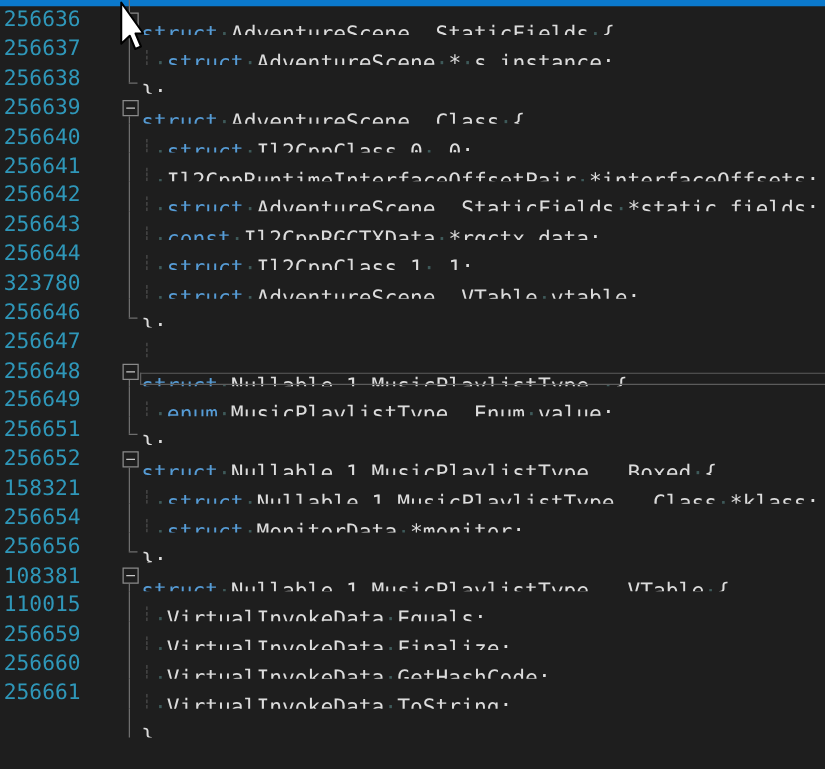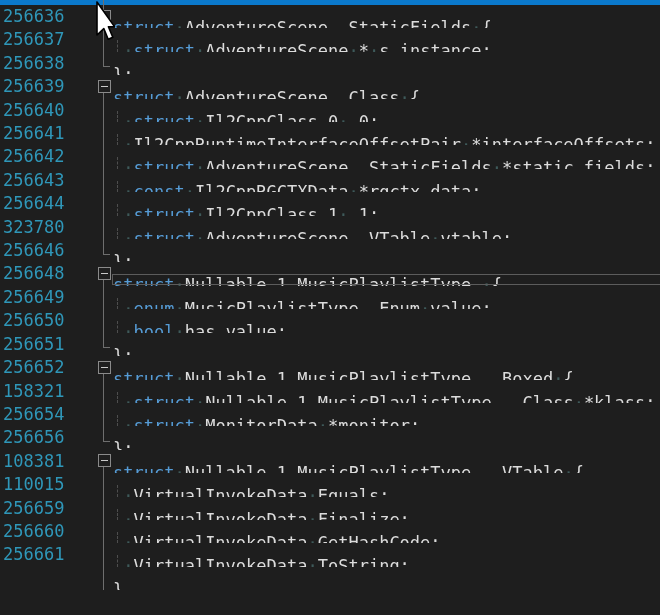--- a/index.html
+++ b/index.html
@@ -78,23 +78,23 @@
       <div class="row"><span class="lnum">256637</span><span class="fold line"><span class="fline"></span></span><div class="code"><span class="guide"></span><span class="tk-w">&nbsp;·</span><span class="tk-k">struct</span><span class="tk-w">·</span><span class="tk-p">AdventureScene</span><span class="tk-w">·</span><span class="tk-p">*</span><span class="tk-w">·</span><span class="tk-p">s_instance;</span></div></div>
       <div class="row"><span class="lnum">256638</span><span class="fold end"><span class="fline"></span><span class="ftick"></span></span><div class="code"><span class="tk-p">};</span></div></div>
       <div class="row"><span class="lnum">256639</span><span class="fold open"><span class="fline"></span><span class="fbox"></span><span class="fminus"></span></span><div class="code"><span class="tk-k">struct</span><span class="tk-w">·</span><span class="tk-p">AdventureScene__Class</span><span class="tk-w">·</span><span class="tk-p">{</span></div></div>
       <div class="row"><span class="lnum">256640</span><span class="fold line"><span class="fline"></span></span><div class="code"><span class="guide"></span><span class="tk-w">&nbsp;·</span><span class="tk-k">struct</span><span class="tk-w">·</span><span class="tk-p">Il2CppClass_0</span><span class="tk-w">·</span><span class="tk-p">_0;</span></div></div>
       <div class="row"><span class="lnum">256641</span><span class="fold line"><span class="fline"></span></span><div class="code"><span class="guide"></span><span class="tk-w">&nbsp;·</span><span class="tk-p">Il2CppRuntimeInterfaceOffsetPair</span><span class="tk-w">·</span><span class="tk-p">*interfaceOffsets;</span></div></div>
       <div class="row"><span class="lnum">256642</span><span class="fold line"><span class="fline"></span></span><div class="code"><span class="guide"></span><span class="tk-w">&nbsp;·</span><span class="tk-k">struct</span><span class="tk-w">·</span><span class="tk-p">AdventureScene__StaticFields</span><span class="tk-w">·</span><span class="tk-p">*static_fields;</span></div></div>
       <div class="row"><span class="lnum">256643</span><span class="fold line"><span class="fline"></span></span><div class="code"><span class="guide"></span><span class="tk-w">&nbsp;·</span><span class="tk-k">const</span><span class="tk-w">·</span><span class="tk-p">Il2CppRGCTXData</span><span class="tk-w">·</span><span class="tk-p">*rgctx_data;</span></div></div>
       <div class="row"><span class="lnum">256644</span><span class="fold line"><span class="fline"></span></span><div class="code"><span class="guide"></span><span class="tk-w">&nbsp;·</span><span class="tk-k">struct</span><span class="tk-w">·</span><span class="tk-p">Il2CppClass_1</span><span class="tk-w">·</span><span class="tk-p">_1;</span></div></div>
       <div class="row"><span class="lnum">323780</span><span class="fold line"><span class="fline"></span></span><div class="code"><span class="guide"></span><span class="tk-w">&nbsp;·</span><span class="tk-k">struct</span><span class="tk-w">·</span><span class="tk-p">AdventureScene__VTable</span><span class="tk-w">·</span><span class="tk-p">vtable;</span></div></div>
       <div class="row"><span class="lnum">256646</span><span class="fold end"><span class="fline"></span><span class="ftick"></span></span><div class="code"><span class="tk-p">};</span></div></div>
+      <div class="row"><span class="lnum">256647</span><span class="fold none"></span><div class="code"><span class="guide"></span></div></div>
       <div class="row"><span class="lnum">256648</span><span class="fold open"><span class="fline"></span><span class="fbox"></span><span class="fminus"></span></span><div class="code"><span class="curbox"></span><span class="tk-k">struct</span><span class="tk-w">·</span><span class="tk-p">Nullable_1_MusicPlaylistType_</span><span class="tk-w">·</span><span class="tk-p">{</span></div></div>
       <div class="row"><span class="lnum">256649</span><span class="fold line"><span class="fline"></span></span><div class="code"><span class="guide"></span><span class="tk-w">&nbsp;·</span><span class="tk-k">enum</span><span class="tk-w">·</span><span class="tk-p">MusicPlaylistType__Enum</span><span class="tk-w">·</span><span class="tk-p">value;</span></div></div>
-      <div class="row"><span class="lnum">256650</span><span class="fold line"><span class="fline"></span></span><div class="code"><span class="guide"></span><span class="tk-w">&nbsp;·</span><span class="tk-k">bool</span><span class="tk-w">·</span><span class="tk-p">has_value;</span></div></div>
       <div class="row"><span class="lnum">256651</span><span class="fold end"><span class="fline"></span><span class="ftick"></span></span><div class="code"><span class="tk-p">};</span></div></div>
       <div class="row"><span class="lnum">256652</span><span class="fold open"><span class="fline"></span><span class="fbox"></span><span class="fminus"></span></span><div class="code"><span class="tk-k">struct</span><span class="tk-w">·</span><span class="tk-p">Nullable_1_MusicPlaylistType___Boxed</span><span class="tk-w">·</span><span class="tk-p">{</span></div></div>
       <div class="row"><span class="lnum">158321</span><span class="fold line"><span class="fline"></span></span><div class="code"><span class="guide"></span><span class="tk-w">&nbsp;·</span><span class="tk-k">struct</span><span class="tk-w">·</span><span class="tk-p">Nullable_1_MusicPlaylistType___Class</span><span class="tk-w">·</span><span class="tk-p">*klass;</span></div></div>
       <div class="row"><span class="lnum">256654</span><span class="fold line"><span class="fline"></span></span><div class="code"><span class="guide"></span><span class="tk-w">&nbsp;·</span><span class="tk-k">struct</span><span class="tk-w">·</span><span class="tk-p">MonitorData</span><span class="tk-w">·</span><span class="tk-p">*monitor;</span></div></div>
       <div class="row"><span class="lnum">256656</span><span class="fold end"><span class="fline"></span><span class="ftick"></span></span><div class="code"><span class="tk-p">};</span></div></div>
       <div class="row"><span class="lnum">108381</span><span class="fold open"><span class="fline"></span><span class="fbox"></span><span class="fminus"></span></span><div class="code"><span class="tk-k">struct</span><span class="tk-w">·</span><span class="tk-p">Nullable_1_MusicPlaylistType___VTable</span><span class="tk-w">·</span><span class="tk-p">{</span></div></div>
       <div class="row"><span class="lnum">110015</span><span class="fold line"><span class="fline"></span></span><div class="code"><span class="guide"></span><span class="tk-w">&nbsp;·</span><span class="tk-p">VirtualInvokeData</span><span class="tk-w">·</span><span class="tk-p">Equals;</span></div></div>
       <div class="row"><span class="lnum">256659</span><span class="fold line"><span class="fline"></span></span><div class="code"><span class="guide"></span><span class="tk-w">&nbsp;·</span><span class="tk-p">VirtualInvokeData</span><span class="tk-w">·</span><span class="tk-p">Finalize;</span></div></div>
       <div class="row"><span class="lnum">256660</span><span class="fold line"><span class="fline"></span></span><div class="code"><span class="guide"></span><span class="tk-w">&nbsp;·</span><span class="tk-p">VirtualInvokeData</span><span class="tk-w">·</span><span class="tk-p">GetHashCode;</span></div></div>
       <div class="row"><span class="lnum">256661</span><span class="fold line"><span class="fline"></span></span><div class="code"><span class="guide"></span><span class="tk-w">&nbsp;·</span><span class="tk-p">VirtualInvokeData</span><span class="tk-w">·</span><span class="tk-p">ToString;</span></div></div>

